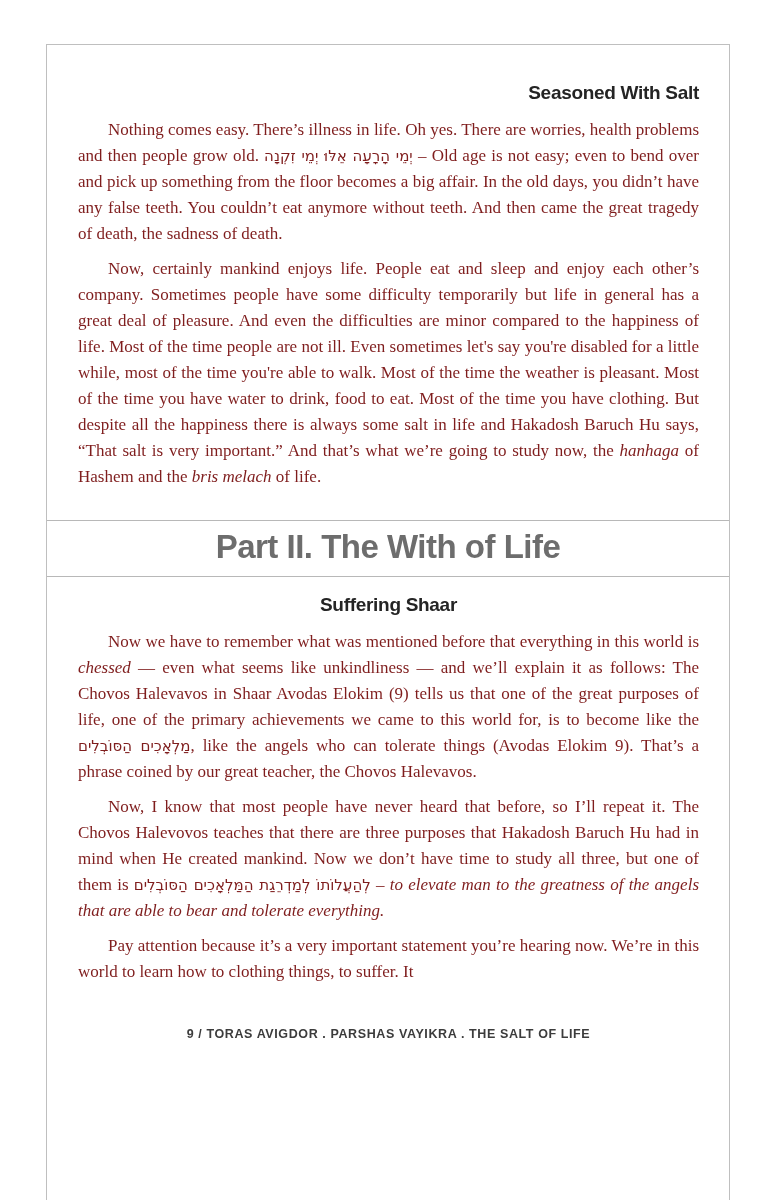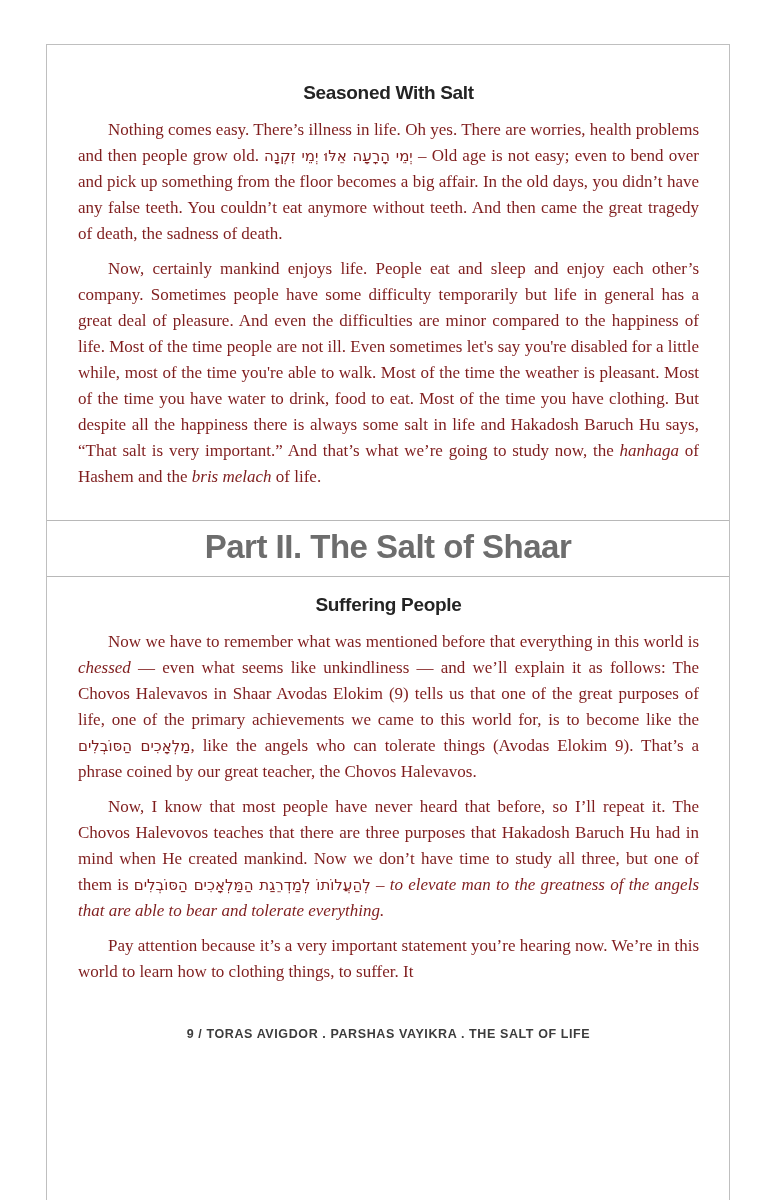--- a/index.html
+++ b/index.html
@@ -28,20 +28,21 @@
     font-family: "Liberation Sans", sans-serif;
     font-weight: bold;
     font-size: 19px;
     letter-spacing: -0.3px;
     text-align: center;
     color: #242424;
     margin: 0 0 13px 0;
   }
   .section-heading.first {
     padding-top: 37px;
+    text-align: right;
   }
   .section-heading.second {
     padding-top: 17px;
   }
   .para {
     font-family: "Liberation Serif", "DejaVu Serif", serif;
     font-size: 17px;
     line-height: 26px;
     color: #7f1d1d;
     text-align: justify;
@@ -87,25 +88,25 @@
 
   <div class="content">
     <h2 class="section-heading first">Seasoned With Salt</h2>
     <div>
         <p class="para"><span class="seg-normal">Nothing comes easy. There’s illness in life. Oh yes. There are worries, health problems and then people grow old. </span><span class="seg-hebrew">יְמֵי הָרָעָה אֵלּוּ יְמֵי זִקְנָה</span><span class="seg-normal"> – Old age is not easy; even to bend over and pick up something from the floor becomes a big affair. In the old days, you didn’t have any false teeth. You couldn’t eat anymore without teeth. And then came the great tragedy of death, the sadness of death.</span></p>
         <p class="para"><span class="seg-normal">Now, certainly mankind enjoys life. People eat and sleep and enjoy each other’s company. Sometimes people have some difficulty temporarily but life in general has a great deal of pleasure. And even the difficulties are minor compared to the happiness of life. Most of the time people are not ill. Even sometimes let's say you're disabled for a little while, most of the time you're able to walk. Most of the time the weather is pleasant. Most of the time you have water to drink, food to eat. Most of the time you have clothing. But despite all the happiness there is always some salt in life and Hakadosh Baruch Hu says, “That salt is very important.” And that’s what we’re going to study now, the </span><span class="seg-italic">hanhaga</span><span class="seg-normal"> of Hashem and the </span><span class="seg-italic">bris melach</span><span class="seg-normal"> of life.</span></p>
       </div>
   </div>
 
   <div class="part-divider">
-    <div class="part-title">Part II. The Salt of Shaar</div>
+    <div class="part-title">Part II. The With of Life</div>
   </div>
 
   <div class="content">
-    <h2 class="section-heading second">Suffering People</h2>
+    <h2 class="section-heading second">Suffering Shaar</h2>
     <div>
         <p class="para"><span class="seg-normal">Now we have to remember what was mentioned before that everything in this world is </span><span class="seg-italic">chessed</span><span class="seg-normal"> — even what seems like unkindliness — and we’ll explain it as follows: The Chovos Halevavos in Shaar Avodas Elokim (9) tells us that one of the great purposes of life, one of the primary achievements we came to this world for, is to become like the </span><span class="seg-hebrew">מַלְאָכִים הַסּוֹבְלִים</span><span class="seg-normal">, like the angels who can tolerate things (Avodas Elokim 9). That’s a phrase coined by our great teacher, the Chovos Halevavos.</span></p>
         <p class="para"><span class="seg-normal">Now, I know that most people have never heard that before, so I’ll repeat it. The Chovos Halevovos teaches that there are three purposes that Hakadosh Baruch Hu had in mind when He created mankind. Now we don’t have time to study all three, but one of them is </span><span class="seg-hebrew">לְהַעֲלוֹתוֹ לְמַדְרֵגַת הַמַּלְאָכִים הַסּוֹבְלִים</span><span class="seg-normal"> – </span><span class="seg-italic">to elevate man to the greatness of the angels that are able to bear and tolerate everything.</span></p>
         <p class="para"><span class="seg-normal">Pay attention because it’s a very important statement you’re hearing now. We’re in this world to learn how to clothing things, to suffer. It</span></p>
       </div>
     <div class="footer">9 / TORAS AVIGDOR . PARSHAS VAYIKRA . THE SALT OF LIFE</div>
   </div>
 
 </div>
 

